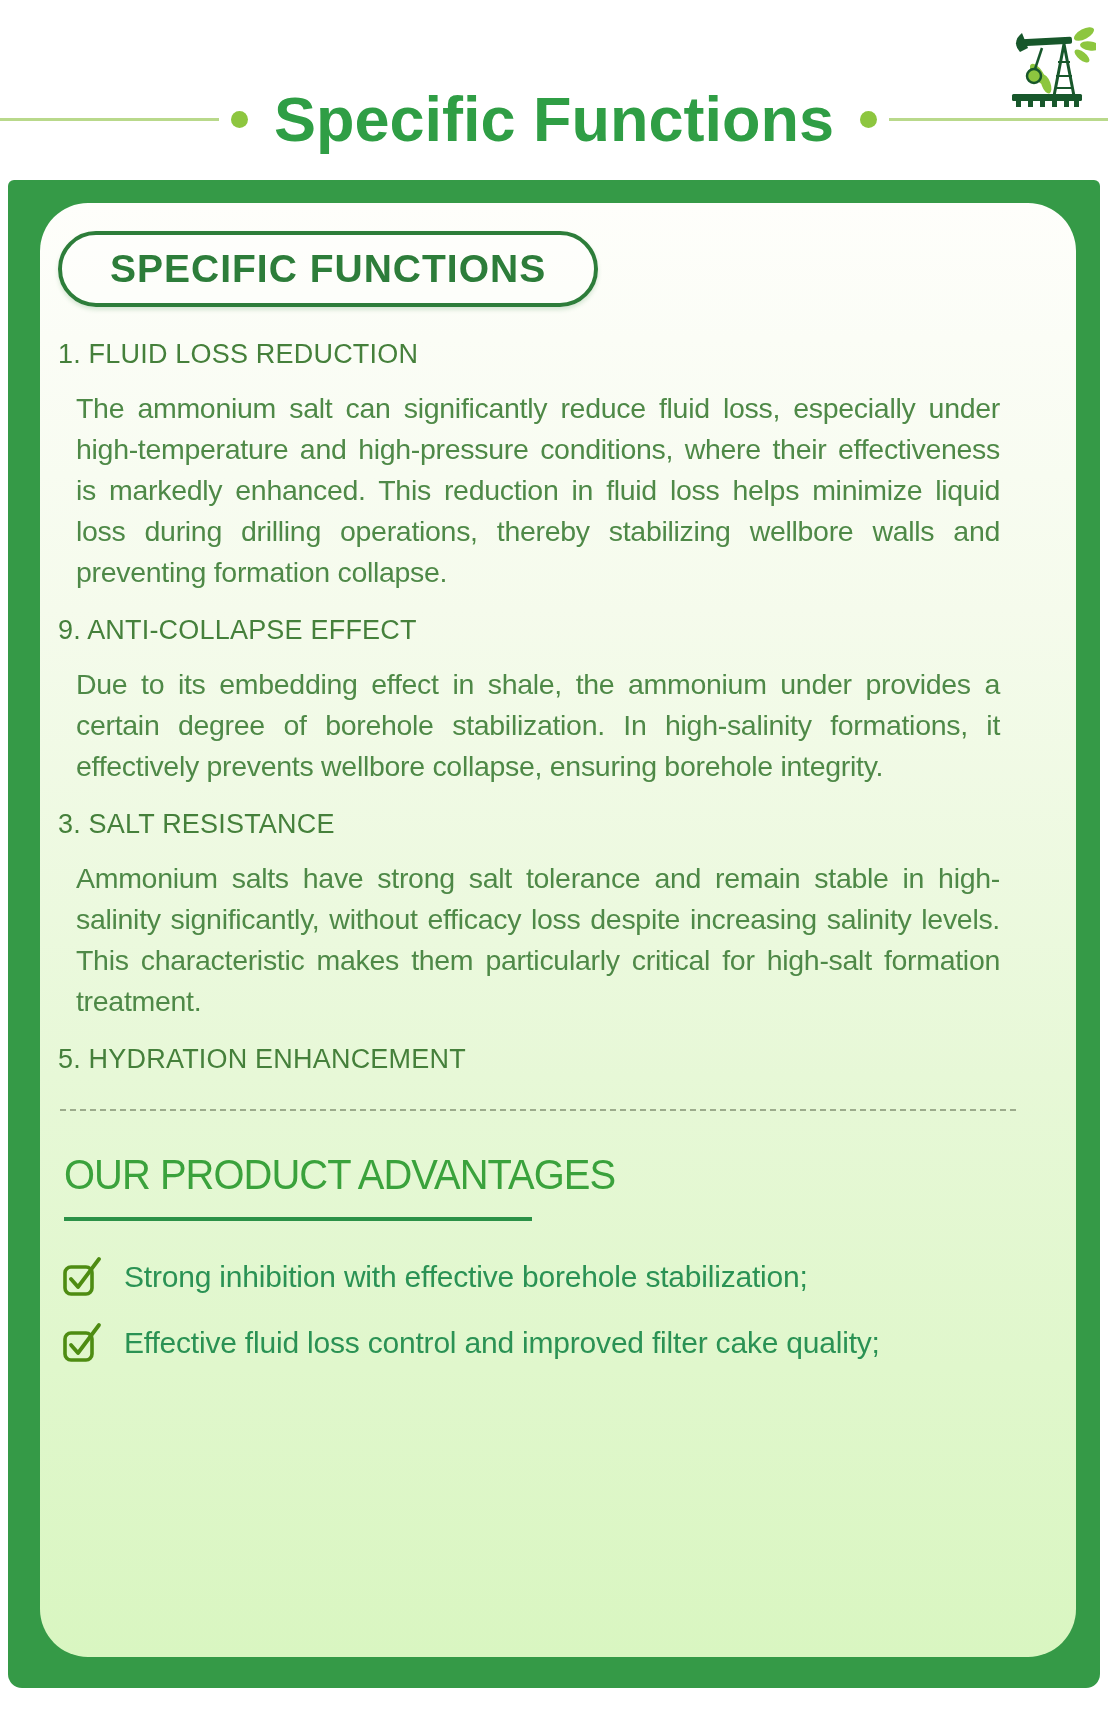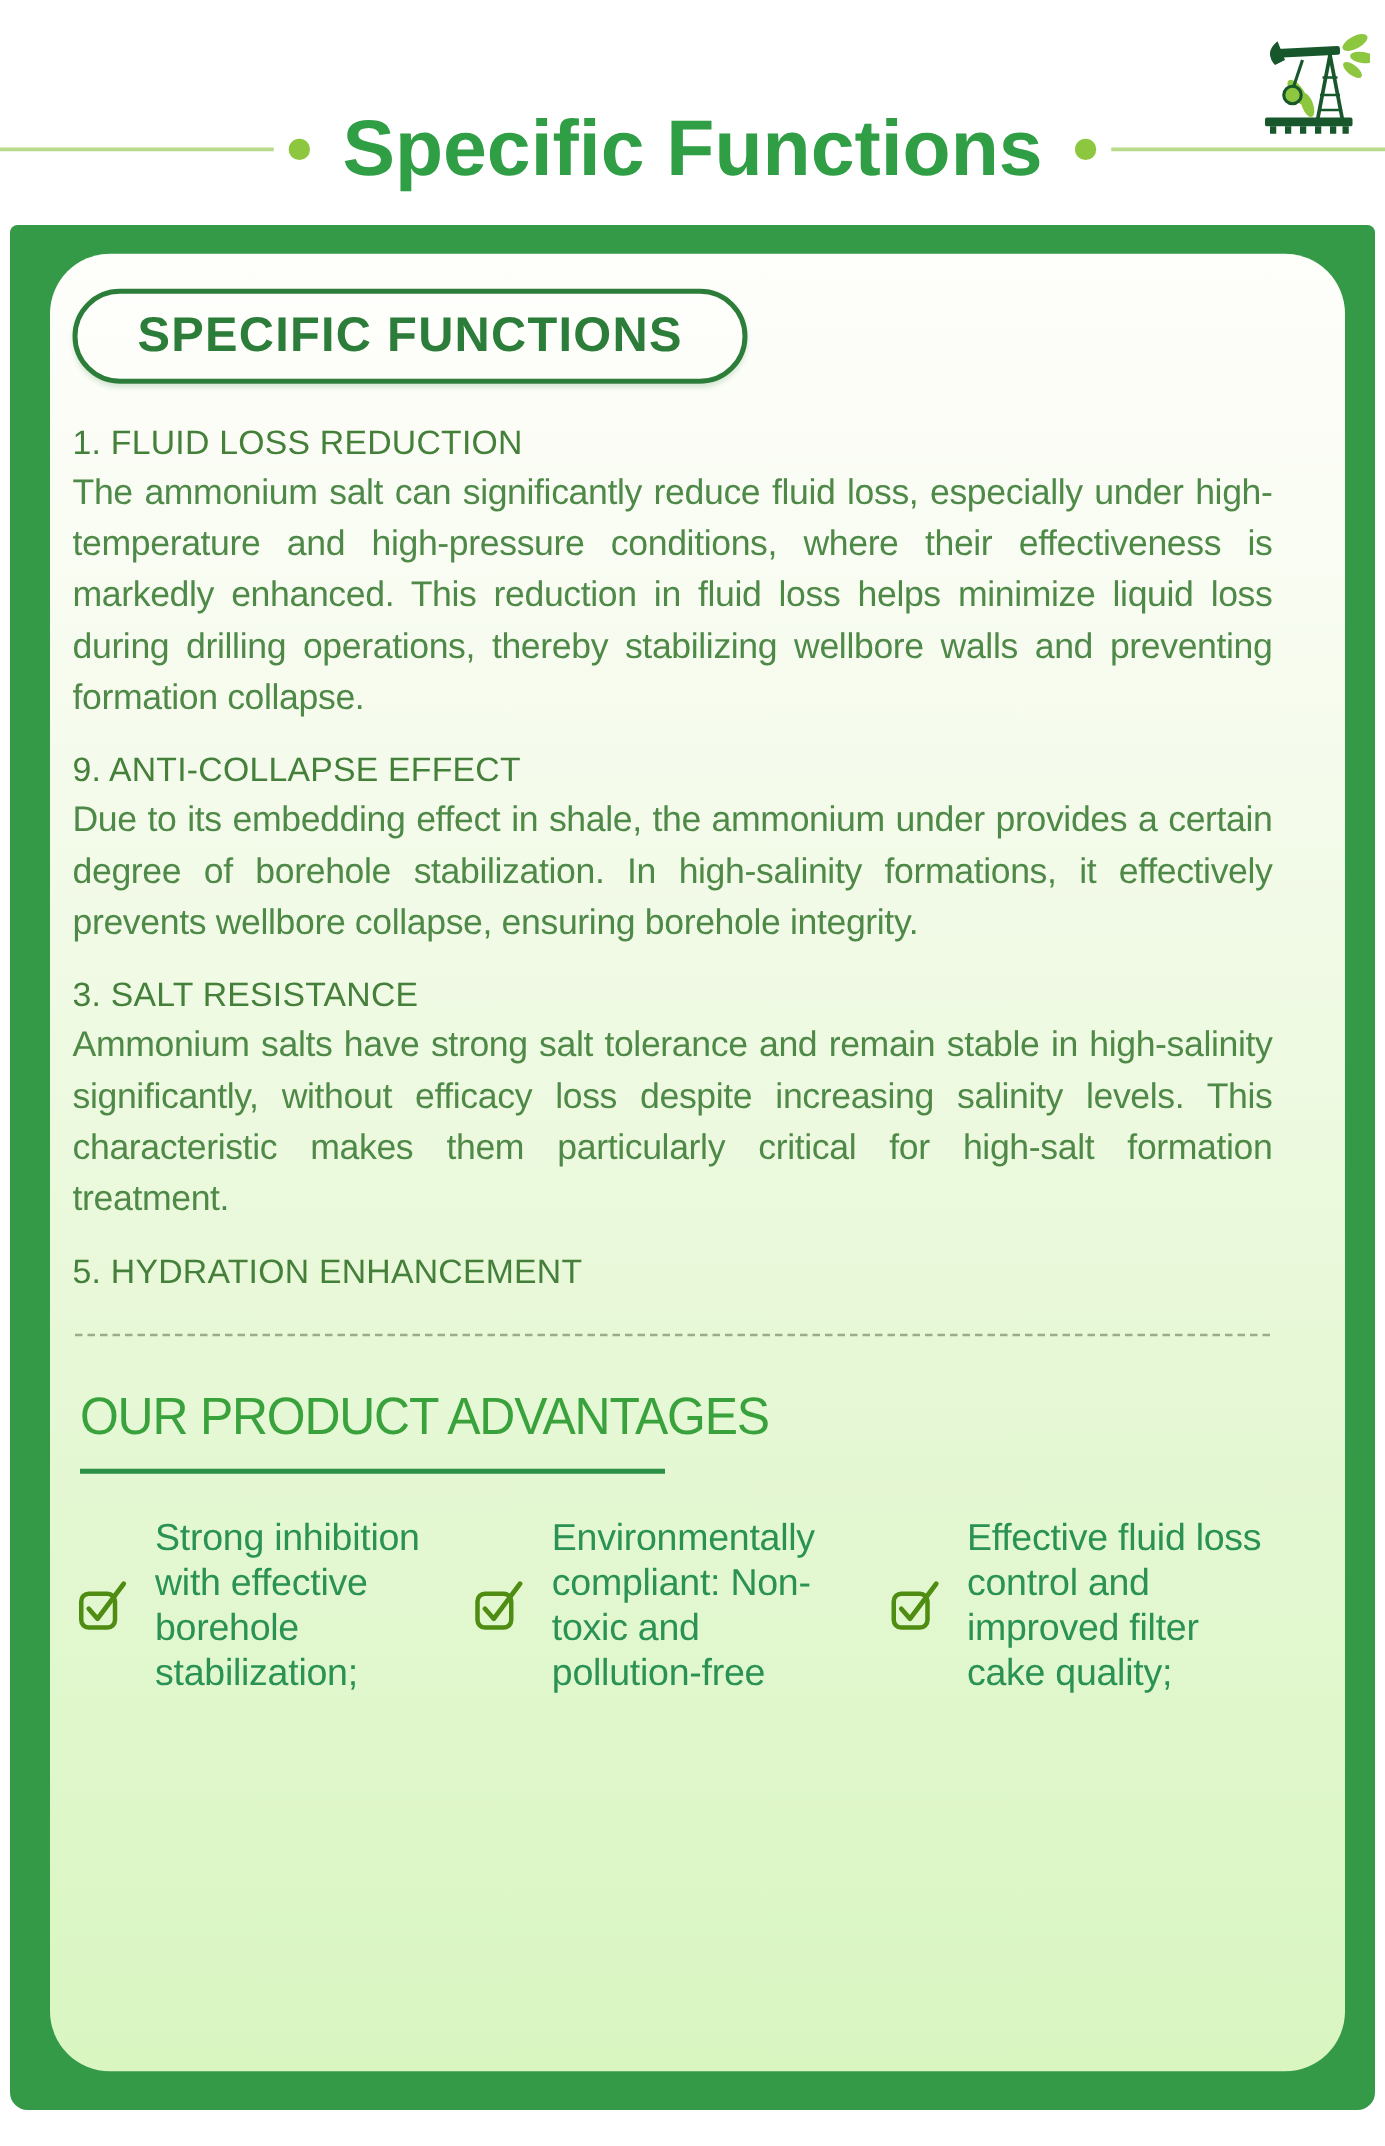--- a/index.html
+++ b/index.html
@@ -39,30 +39,30 @@
     background:rgba(255,255,255,0.35);box-shadow:0 3px 4px rgba(45,125,58,0.18);
     white-space:nowrap;
   }
   .section{margin-top:22px;}
   .sec-heading{
     font-size:27px;color:#45803b;letter-spacing:0.2px;
     margin:0 0 4px 0;font-weight:normal;
   }
   .sec-body{
     font-size:28.5px;color:#4e8947;line-height:1.44;letter-spacing:-0.3px;
-    margin:0;text-align:justify;
+    margin:18px;text-align:justify;
   }
   .divider{border:none;border-top:2px dashed #9cab8c;margin:34px 2px 0 2px;}
   .adv-heading{
     font-size:42px;color:#3aa23c;margin:40px 0 0 6px;font-weight:normal;
     letter-spacing:-1px;transform:scaleX(0.95);transform-origin:left center;
     white-space:nowrap;
   }
   .adv-underline{width:468px;height:4px;background:#2b9147;margin:18px 0 0 6px;}
-  .adv-list{margin-top:34px;display:flex;flex-direction:row;gap:34px;}
+  .adv-list{margin-top:34px;display:flex;flex-direction:column;gap:22px;}
   .adv-item{display:flex;align-items:center;gap:22px;margin-left:4px;}
   .adv-check{width:40px;height:44px;flex:none;}
   .adv-text{font-size:30px;color:#2a9254;letter-spacing:-0.2px;line-height:1.2;}
 </style>
 </head>
 <body>
 
 <div class="header">
   <div class="header-row">
     <div class="h-line"></div>
@@ -144,26 +144,19 @@
           <rect x="3" y="12" width="27" height="27" rx="6" fill="none" stroke="#4e8c12" stroke-width="3.6"></rect>
           <path d="M9 24 L16 32 L37 4" fill="none" stroke="#4e8c12" stroke-width="3.8" stroke-linecap="round" stroke-linejoin="round"></path>
         </svg>
         <span class="adv-text">Strong inhibition with effective borehole stabilization;</span>
       </div>
       <div class="adv-item">
         <svg class="adv-check" viewBox="0 0 40 44" aria-hidden="true">
           <rect x="3" y="12" width="27" height="27" rx="6" fill="none" stroke="#4e8c12" stroke-width="3.6"></rect>
           <path d="M9 24 L16 32 L37 4" fill="none" stroke="#4e8c12" stroke-width="3.8" stroke-linecap="round" stroke-linejoin="round"></path>
         </svg>
-        <span class="adv-text">Environmentally compliant: Non-toxic and pollution-free</span>
-      </div>
-      <div class="adv-item">
-        <svg class="adv-check" viewBox="0 0 40 44" aria-hidden="true">
-          <rect x="3" y="12" width="27" height="27" rx="6" fill="none" stroke="#4e8c12" stroke-width="3.6"></rect>
-          <path d="M9 24 L16 32 L37 4" fill="none" stroke="#4e8c12" stroke-width="3.8" stroke-linecap="round" stroke-linejoin="round"></path>
-        </svg>
         <span class="adv-text">Effective fluid loss control and improved filter cake quality;</span>
       </div>
 
     </div>
 
   </div>
 </div>
 
 </body></html>

